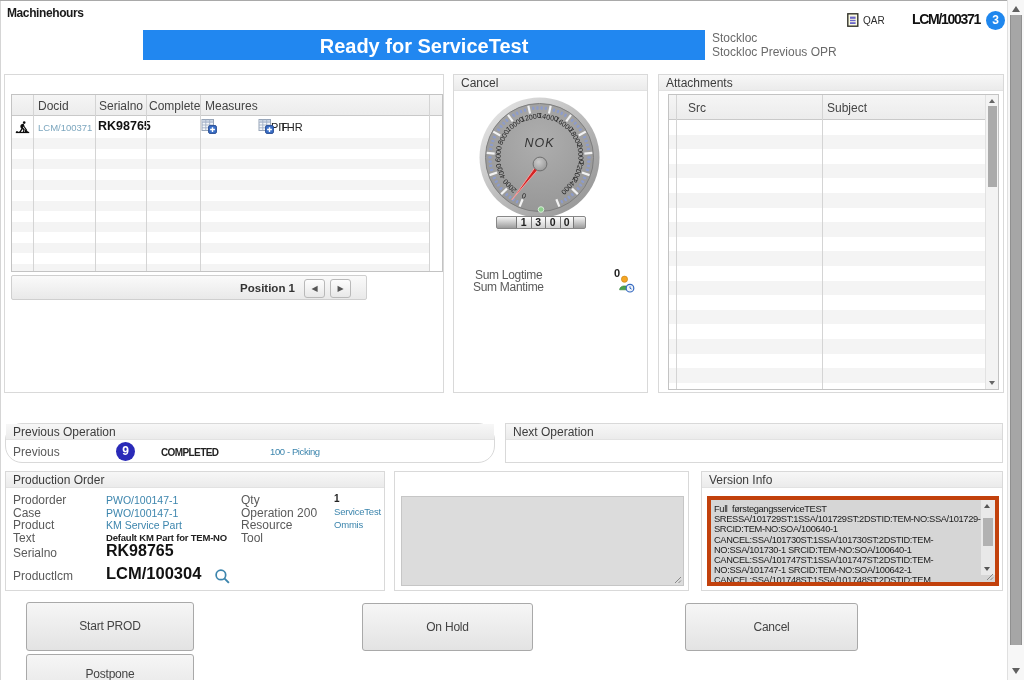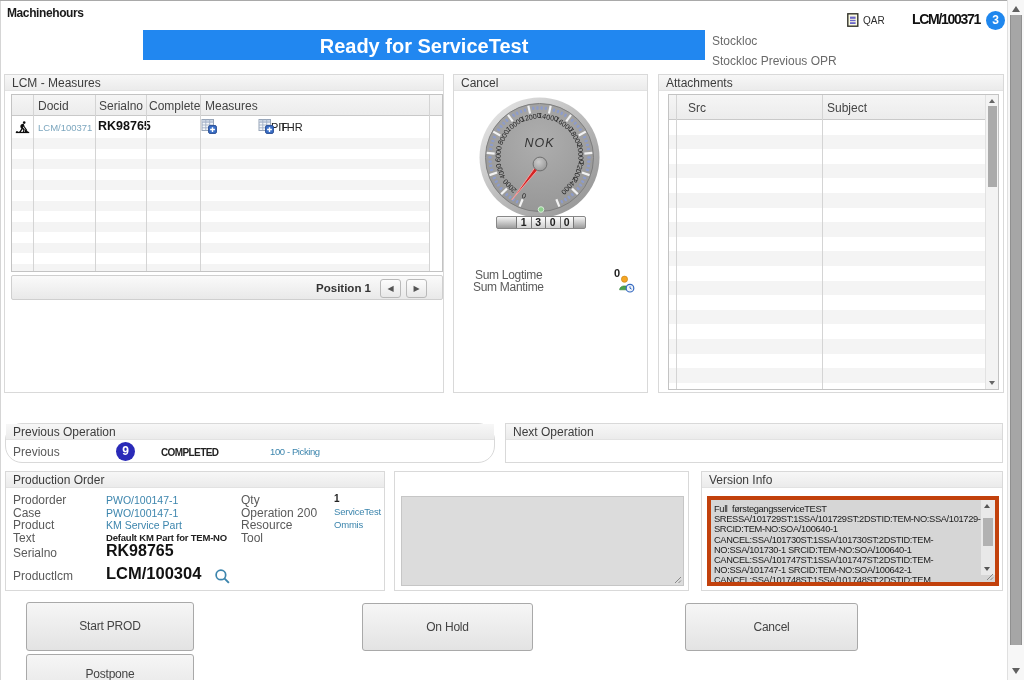--- a/index.html
+++ b/index.html
@@ -44,24 +44,23 @@
   <rect x="3" y="3.6" width="5.6" height="7.4" fill="#6a66c8"></rect>
   <rect x="2.6" y="5.8" width="6.4" height="1" fill="#fafae2"></rect>
   <rect x="2.6" y="8.2" width="6.4" height="1" fill="#fafae2"></rect>
 </svg>
 <div class="abs" style="left:863px; top:15px; font-size:10px; color:#2b2b2b;">QAR</div>
 
 <div class="abs" style="left:880px; top:11px; width:100px; text-align:right; font-size:14px; letter-spacing:-1.3px; font-weight:bold; color:#111;">LCM/100371</div>
 <div class="abs" style="left:986px; top:11px; width:19px; height:19px; border-radius:50%; background:#1f87ee; color:#fff; font-size:12px; font-weight:bold; text-align:center; line-height:19px;">3</div>
 
 <div class="abs" style="left:143px; top:30px; width:562px; height:30px; background:#2187f0; color:#fff; font-size:20px; font-weight:bold; text-align:center; line-height:33px;">Ready for ServiceTest</div>
-<div class="abs" style="left:712px; top:31px; font-size:12px; color:#6a6a6a; line-height:20px;">Stockloc<br>Stockloc Previous OPR</div>
+<div class="abs" style="left:712px; top:31px; font-size:12px; color:#6a6a6a; line-height:14px;">Stockloc<br>Stockloc Previous OPR</div>
 
 <div class="panel" style="left:4px; top:74px; width:440px; height:319px;">
-  <div class="phead">LCM - Measures</div>
   <div class="tbl" style="left:6px; top:19px; width:432px; height:178px;">
 
     <div class="thead" style="height:21px;">
       <span class="abs" style="left:28px; top:4px;">&nbsp;</span>
       <span class="abs" style="left:27px; top:3px;">&nbsp;</span>
       <span class="abs" style="left:27px; top:3px;"></span>
       <span class="abs" style="left:27px; top:3px;"></span>
       <span class="abs" style="left:28px; top:3px;"></span>
       <span class="abs" style="left:26px; top:4px;">Docid</span>
       <span class="abs" style="left:87px; top:4px;">Serialno</span>
@@ -100,21 +99,21 @@
 
     <div class="stripes10" style="left:0; top:43px; width:417px; height:133px;"></div>
 
     <div class="vline" style="left:21px; top:0; height:176px;"></div>
     <div class="vline" style="left:83px; top:0; height:176px;"></div>
     <div class="vline" style="left:134px; top:0; height:176px;"></div>
     <div class="vline" style="left:188px; top:0; height:176px;"></div>
     <div class="vline" style="left:417px; top:0; height:176px;"></div>
   </div>
 
-  <div class="abs" style="left:6px; top:200px; width:432px; height:25px; border:1px solid #cfcfcf; border-radius:2px; background:linear-gradient(#fafafa,#e9e9e9);">
+  <div class="abs" style="left:6px; top:200px; width:356px; height:25px; border:1px solid #cfcfcf; border-radius:2px; background:linear-gradient(#fafafa,#e9e9e9);">
     <span class="abs" style="right:71px; top:6px; font-size:11.5px; font-weight:bold; color:#333;">Position 1</span>
     <div class="abs" style="right:41px; top:3px; width:21px; height:19px; border:1px solid #b9b9b9; border-radius:3px; background:linear-gradient(#fdfdfd,#e8e8e8); text-align:center; line-height:17px; font-size:8px; color:#555;">◀</div>
     <div class="abs" style="right:15px; top:3px; width:21px; height:19px; border:1px solid #b9b9b9; border-radius:3px; background:linear-gradient(#fdfdfd,#e8e8e8); text-align:center; line-height:17px; font-size:8px; color:#555;">▶</div>
   </div>
 </div>
 
 <div class="panel" style="left:453px; top:74px; width:195px; height:319px;">
   <div class="phead">Cancel</div>
 
   <svg class="abs" style="left:25px; top:22px;" width="121" height="121" viewBox="0 0 121 121" id="gauge">

